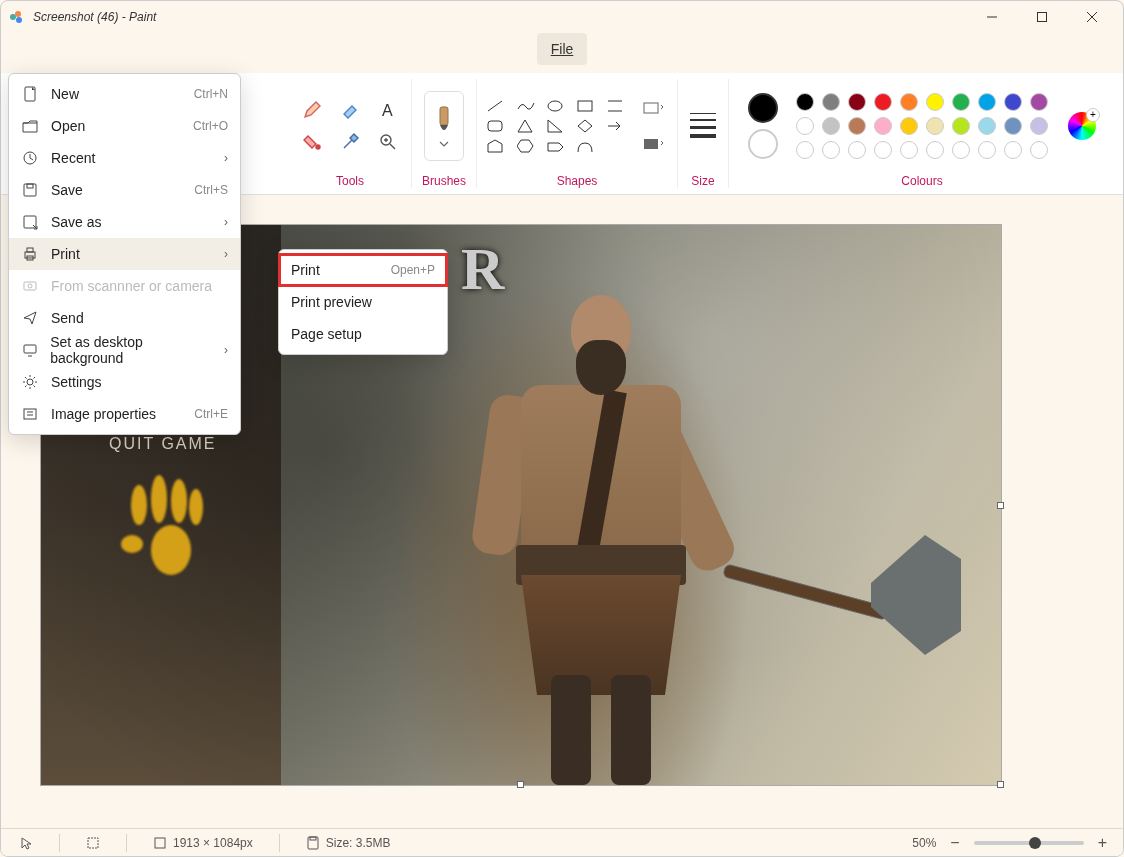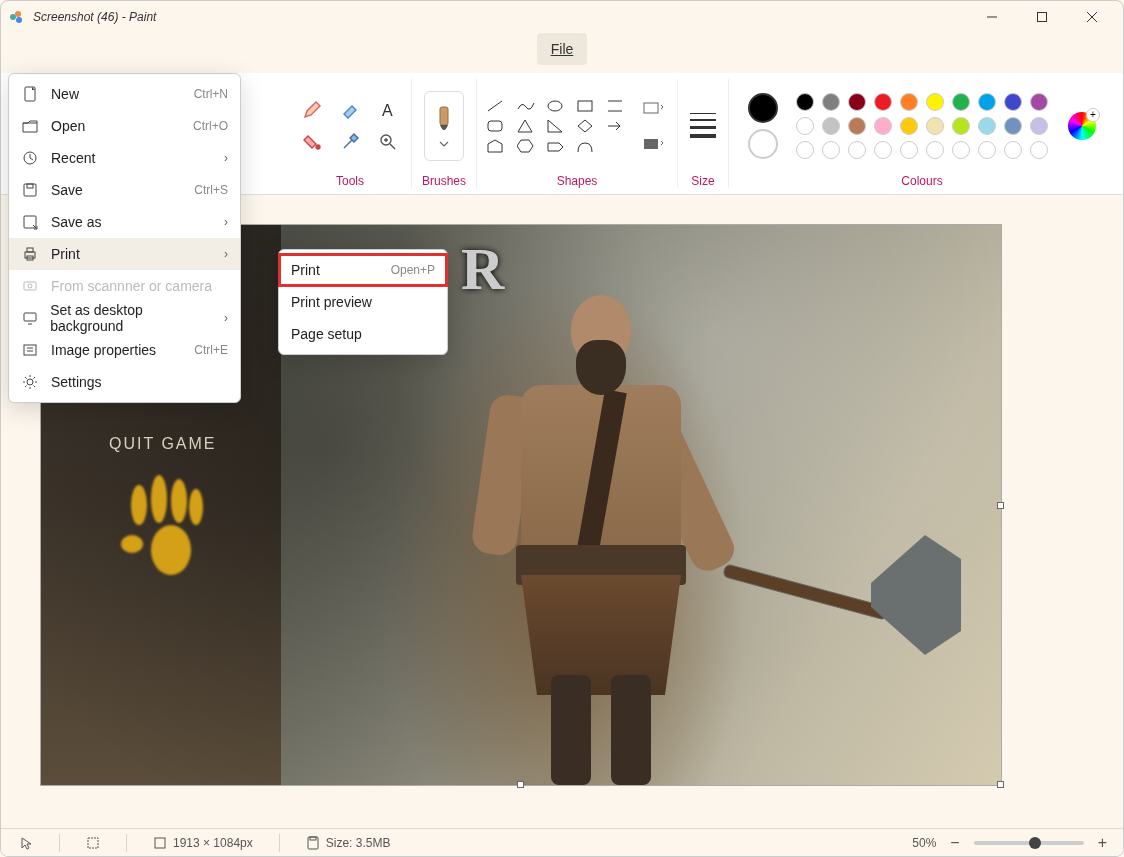--- a/index.html
+++ b/index.html
@@ -474,46 +474,54 @@
         <svg width="16" height="16" viewBox="0 0 16 16">
           <rect x="2" y="4" width="12" height="8" stroke="#bbb" fill="none" rx="1"></rect>
           <circle cx="8" cy="8" r="2" stroke="#bbb" fill="none"></circle>
         </svg>
       </span>
       <span>From scannner or camera</span>
     </div>
     <div class="mi">
       <span class="ico">
         <svg width="16" height="16" viewBox="0 0 16 16">
+          <path d="M2 8 L14 2 L10 14 L8 9 Z" stroke="#444" fill="none"></path>
+        </svg>
+      </span>
+      <span>Send</span>
+    </div>
+    <div class="mi">
+      <span class="ico">
+        <svg width="16" height="16" viewBox="0 0 16 16">
           <rect x="2" y="3" width="12" height="8" stroke="#444" fill="none" rx="1"></rect>
           <line x1="6" y1="14" x2="10" y2="14" stroke="#444"></line>
         </svg>
       </span>
       <span>Set as desktop background</span>
       <span class="chev">›</span>
+    </div>
+    <div class="mi">
+      <span class="ico">
+        <svg width="16" height="16" viewBox="0 0 16 16">
+          <circle cx="8" cy="8" r="3" stroke="#444" fill="none"></circle>
+          <path d="M8 1 L8 3 M8 13 L8 15 M1 8 L3 8 M13 8 L15 8 M3 3 L4.5 4.5 M11.5 11.5 L13 13 M13 3 L11.5 4.5 M4.5 11.5 L3 13" stroke="#444"></path>
+        </svg>
+      </span>
+      <span>Settings</span>
     </div>
     <div class="mi">
       <span class="ico">
         <svg width="16" height="16" viewBox="0 0 16 16">
           <rect x="2" y="3" width="12" height="10" stroke="#444" fill="none"></rect>
           <line x1="5" y1="6" x2="11" y2="6" stroke="#444"></line>
           <line x1="5" y1="9" x2="11" y2="9" stroke="#444"></line>
         </svg>
       </span>
       <span>Image properties</span>
       <span class="sc">Ctrl+E</span>
-    </div>
-    <div class="mi">
-      <span class="ico">
-        <svg width="16" height="16" viewBox="0 0 16 16">
-          <circle cx="8" cy="8" r="3" stroke="#444" fill="none"></circle>
-          <path d="M8 1 L8 3 M8 13 L8 15 M1 8 L3 8 M13 8 L15 8 M3 3 L4.5 4.5 M11.5 11.5 L13 13 M13 3 L11.5 4.5 M4.5 11.5 L3 13" stroke="#444"></path>
-        </svg>
-      </span>
-      <span>Settings</span>
     </div>
   </div>
 
 <div class="submenu" id="printsubmenu">
     <div class="mi highlight">
       <span>Print</span>
       <span class="sc">Open+P</span>
     </div>
     <div class="mi">
       <span>Print preview</span>

